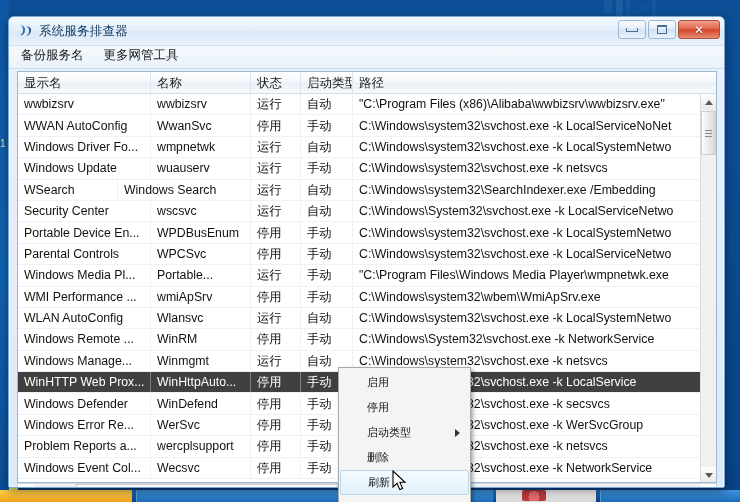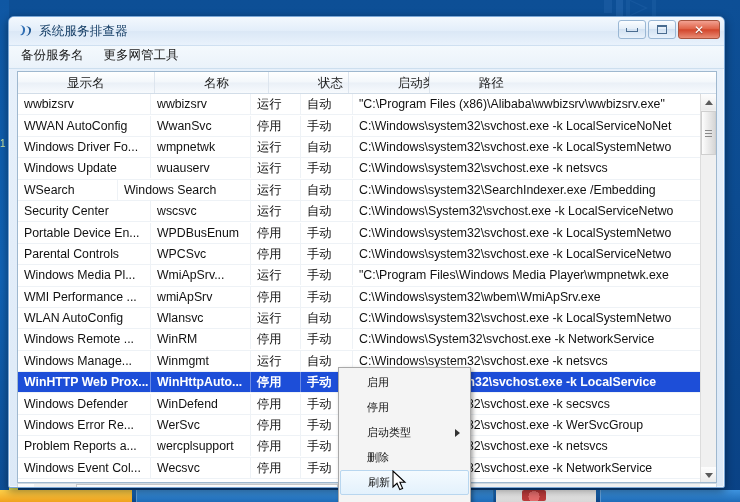--- a/index.html
+++ b/index.html
@@ -147,35 +147,34 @@
     box-sizing: border-box;
   }
   .th {
     font-size: 12.5px;
     color: #1b1b1b;
     padding: 3px 0 0 6px;
     box-sizing: border-box;
     border-right: 1px solid #dde5ee;
     white-space: nowrap;
     overflow: hidden;
-    margin-left: 43px;
   }
   .rows {
     position: relative;
     height: 389px;
     overflow: hidden;
   }
   .row {
     display: flex;
     height: 21.4px;
     border-bottom: 1px solid #eef2f6;
     box-sizing: border-box;
     align-items: center;
   }
-  .row.sel { background: #1d4ed8; font-weight: bold; }
+  .row.sel { background: #404040; }
   .row.sel .td { color: #fff; border-right-color: rgba(255,255,255,.35); }
   .td {
     font-size: 12.3px;
     color: #111;
     padding-left: 6px;
     box-sizing: border-box;
     white-space: nowrap;
     overflow: hidden;
     border-right: 1px solid #eef2f6;
     line-height: 20px;
@@ -394,21 +393,21 @@
           </div>
           <div class="row">
             <div class="td c0">Parental Controls</div>
             <div class="td c1">WPCSvc</div>
             <div class="td c2">停用</div>
             <div class="td c3">手动</div>
             <div class="td c4">C:\Windows\system32\svchost.exe -k LocalServiceNetwo</div>
           </div>
           <div class="row">
             <div class="td c0">Windows Media Pl...</div>
-            <div class="td c1">WmiApSrv...</div>
+            <div class="td c1">Portable...</div>
             <div class="td c2">运行</div>
             <div class="td c3">手动</div>
             <div class="td c4">"C:\Program Files\Windows Media Player\wmpnetwk.exe</div>
           </div>
           <div class="row">
             <div class="td c0">WMI Performance ...</div>
             <div class="td c1">wmiApSrv</div>
             <div class="td c2">停用</div>
             <div class="td c3">手动</div>
             <div class="td c4">C:\Windows\system32\wbem\WmiApSrv.exe</div>

